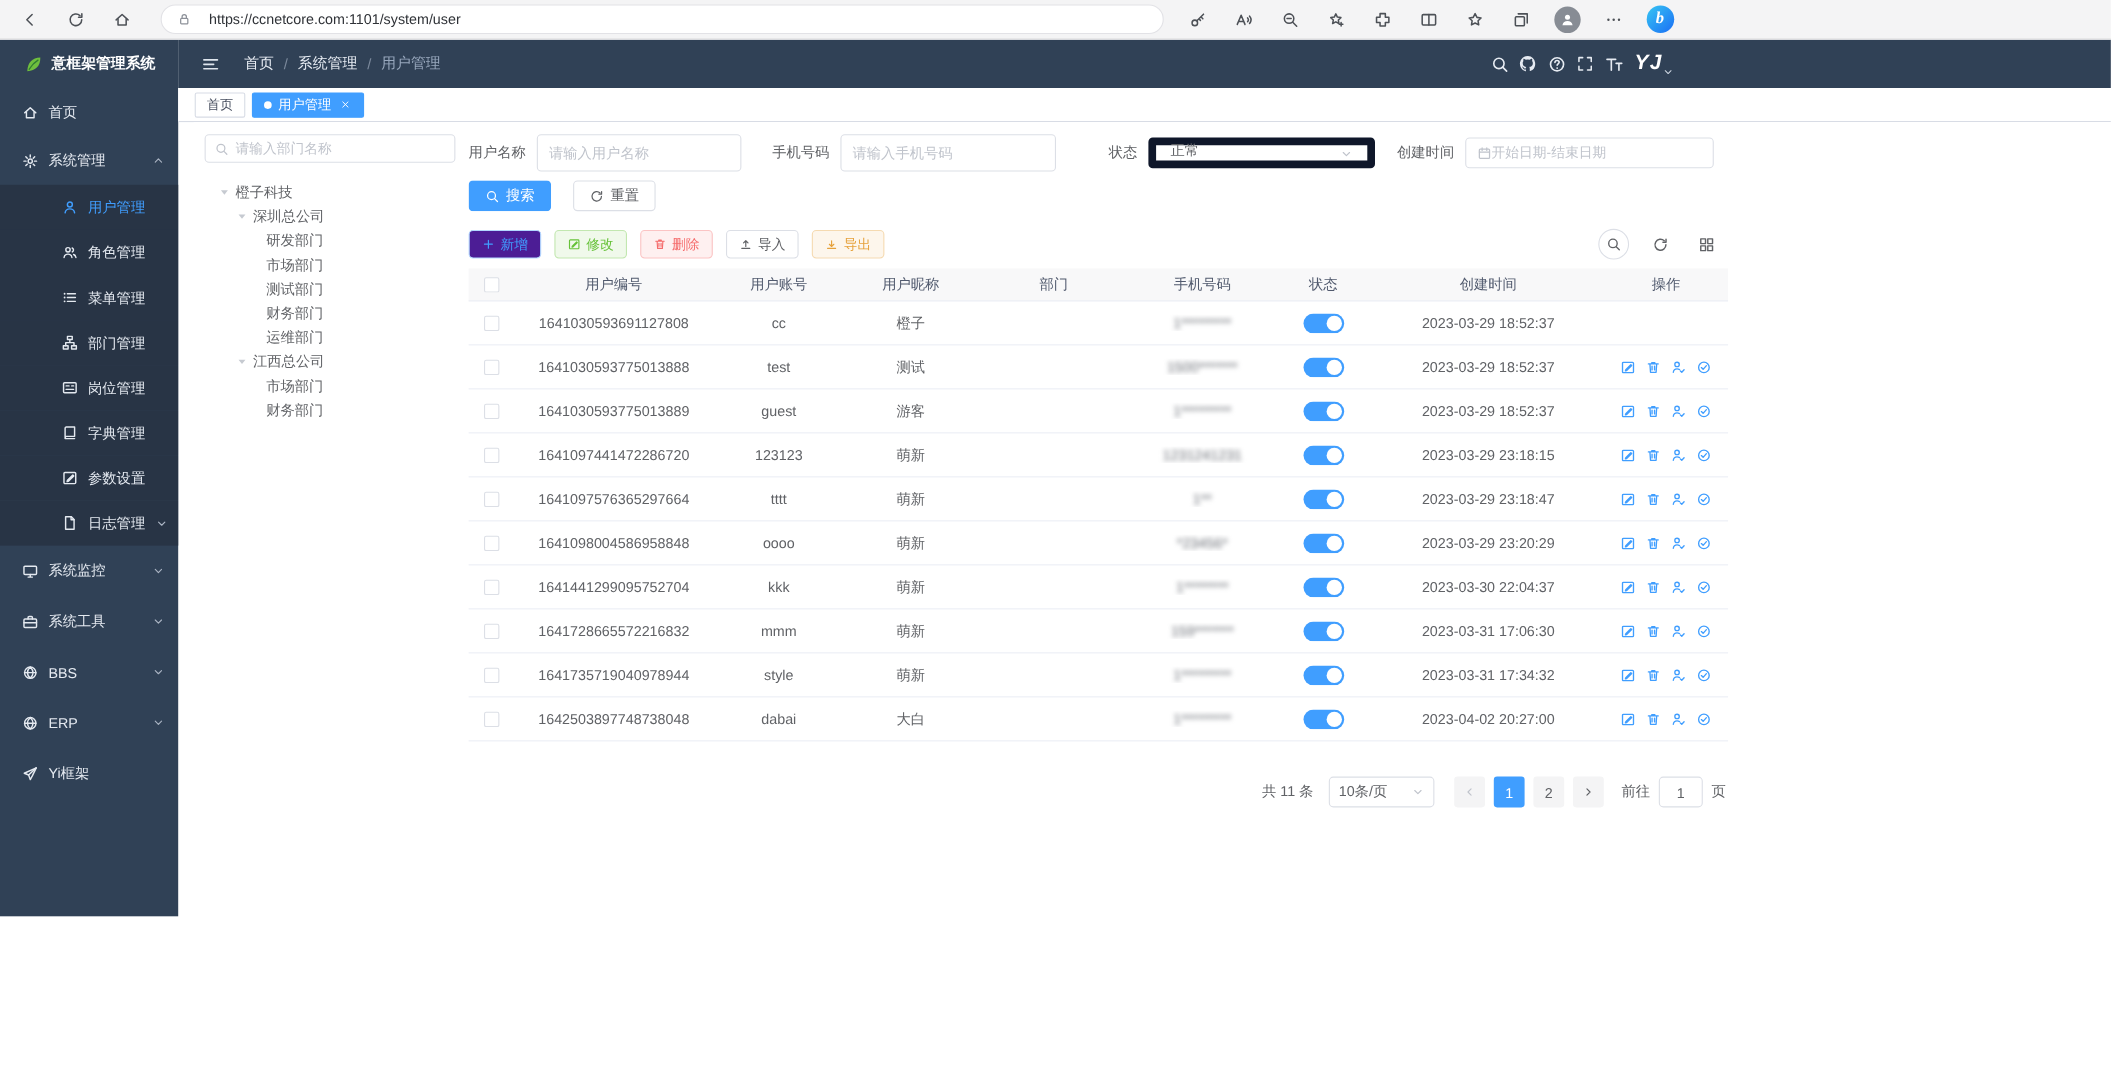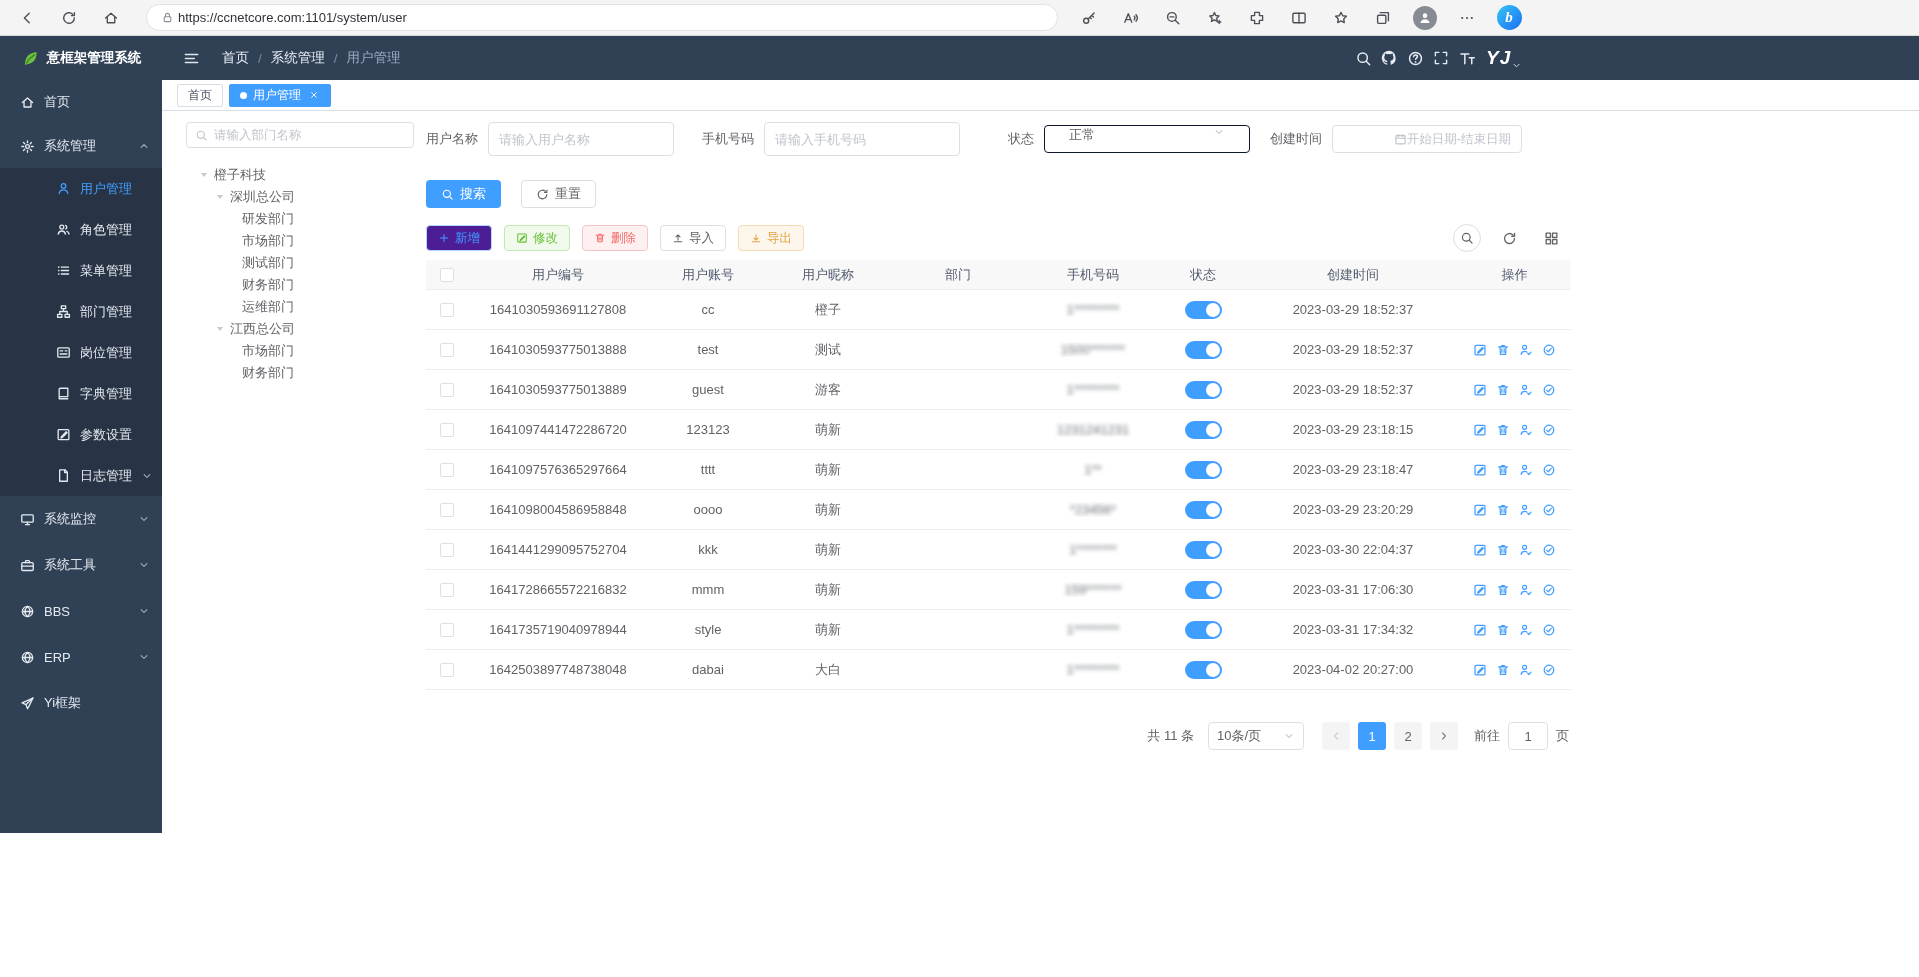--- a/index.html
+++ b/index.html
@@ -3,21 +3,21 @@
 <meta charset="utf-8">
 <style>
 *{box-sizing:border-box;margin:0;padding:0}
 html,body{width:1919px;height:977px;overflow:hidden}
 body{font-family:"Liberation Sans","DejaVu Sans",sans-serif;font-size:13px;color:#606266;background:#fff;position:relative}
 .ic{fill:none;stroke:currentColor;stroke-width:1.4;stroke-linecap:round;stroke-linejoin:round;flex:none;display:block}
 
 
 .browser-bar{position:absolute;top:0;left:0;width:1919px;height:36px;background:#f4f4f5;border-bottom:1px solid #d9d9dc;display:flex;align-items:center;padding:0 12px;z-index:5}
 .bicon{width:30px;height:30px;border-radius:5px;display:flex;align-items:center;justify-content:center;color:#4d5157;margin-right:12px;cursor:pointer;flex:none}
-.url-pill{width:912px;height:27px;background:#fff;border:1px solid #e2e2e6;border-radius:14px;display:flex;align-items:center;gap:4px;padding:0 14px;margin-right:16px;color:#8d9199;flex:none}
+.url-pill{width:912px;height:27px;background:#fff;border:1px solid #e2e2e6;border-radius:14px;display:flex;align-items:center;gap:16px;padding:0 14px;margin-right:16px;color:#8d9199;flex:none}
 .url-text{font-size:13px;color:#2f3237;white-space:nowrap}
 .avatar-circle{width:24px;height:24px;border-radius:50%;background:#878c94;color:#fff;display:flex;align-items:center;justify-content:center}
 .copilot{width:25px;height:25px;border-radius:50%;background:linear-gradient(135deg,#37c6f3,#1a6ef5);color:#fff;font-weight:bold;font-style:italic;display:flex;align-items:center;justify-content:center;font-size:15px;font-family:"Liberation Serif","DejaVu Serif",serif}
 
 
 .sidebar{position:absolute;top:36px;left:0;width:162px;height:797px;background:#304156;color:#e4e9f0}
 .logo{height:44px;display:flex;align-items:center;justify-content:center;gap:7px;font-size:13.5px;font-weight:bold;color:#fff}
 .mitem{height:44px;display:flex;align-items:center;gap:9px;padding:0 12px 0 20px;font-size:13px;color:#e4e9f0;cursor:pointer}
 .mitem .mlabel{flex:1;white-space:nowrap}
 .mitem.sub{height:41px;background:#283445;padding-left:56px}
@@ -57,27 +57,27 @@
 .tnode.lv1{padding-left:28px}
 .tnode.lv2{padding-left:56px}
 
 .main{width:1145px;flex:none}
 .frow{display:flex;align-items:center}
 .fitem{display:flex;align-items:center}
 .flabel{font-weight:400;color:#606266;margin-right:10px;white-space:nowrap}
 .finput{height:28px;border:1px solid #dcdfe6;border-radius:4px;padding:16px 10px;font-size:13px;color:#606266;outline:none}
 .finput::placeholder{color:#c0c4cc}
 .w186{width:186px}.w196{width:196px}
-.fselect{width:206px;height:28px;border:1px solid #0f172a;border-radius:4px;display:flex;align-items:flex-start;justify-content:space-between;padding:0 24px;color:#606266;cursor:pointer}
+.fselect{width:206px;height:28px;border:7px solid #0f172a;border-radius:4px;display:flex;align-items:flex-end;justify-content:space-between;padding:0 13px;color:#606266;cursor:pointer}
 .fselect .caret-host{color:#c0c4cc;display:flex}
-.fdate{width:190px;height:28px;border:1px solid #dcdfe6;border-radius:4px;display:flex;align-items:center;justify-content:flex-end;padding:0 10px;color:#c0c4cc;font-size:12.5px;cursor:pointer}
+.fdate{width:226px;height:28px;border:1px solid #dcdfe6;border-radius:4px;display:flex;align-items:center;justify-content:flex-start;padding:0 10px;color:#c0c4cc;font-size:12.5px;cursor:pointer}
 .fdate .cal-host{display:flex;color:#c0c4cc}
 .ml28{margin-left:28px}.ml48{margin-left:48px}.ml20{margin-left:20px}
 
-.btnrow{margin-top:24px;display:flex;gap:20px}
+.btnrow{margin-top:8px;display:flex;gap:20px}
 .btn{height:28px;border-radius:4px;font-size:13px;display:inline-flex;align-items:center;gap:6px;padding:0 14px;border:1px solid transparent;cursor:pointer;background:#fff;font-family:inherit}
 .btn-primary{background:#409eff;color:#fff}
 .btn-plain{border-color:#dcdfe6;color:#606266}
 
 .actrow{margin-top:16px;display:flex;align-items:center;gap:12px;height:28px}
 .btn-sm{height:26px;padding:0 11px;font-size:12.5px;gap:5px}
 .b-add{background:#4c1d95;border-color:#b3d8ff;color:#409eff}
 .b-mod{background:#f0f9eb;border-color:#c2e7b0;color:#67c23a}
 .b-del{background:#fef0f0;border-color:#fbc4c4;color:#f56c6c}
 .b-imp{background:#fff;border-color:#dcdfe6;color:#606266}

